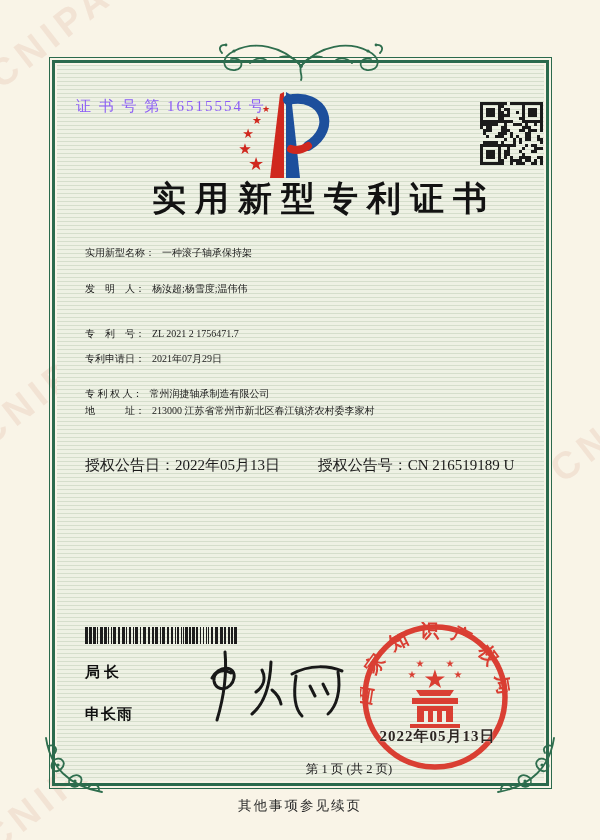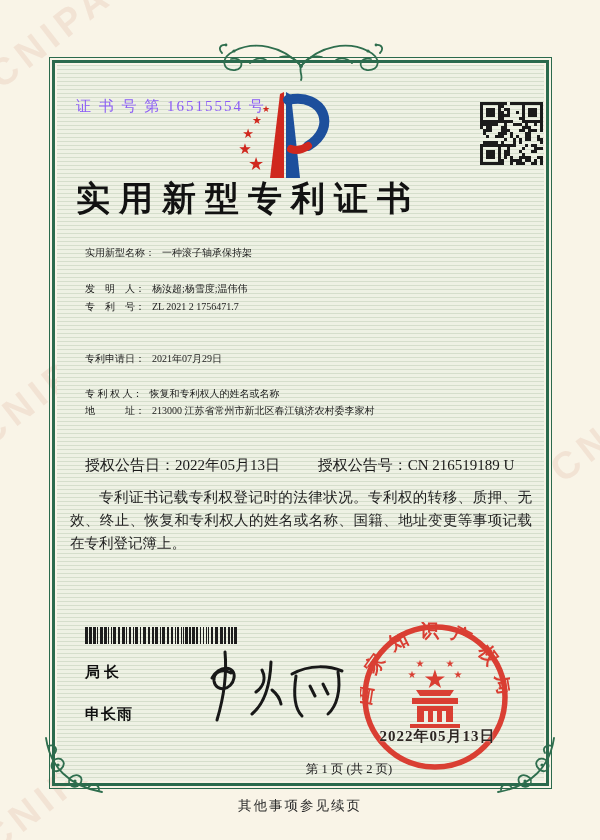--- a/index.html
+++ b/index.html
@@ -40,21 +40,21 @@
     background:
       repeating-linear-gradient(180deg,
         rgba(148,172,140,0.28) 0px, rgba(148,172,140,0.28) 1px,
         rgba(238,241,228,0) 1px, rgba(238,241,228,0) 4px),
       #eef1e4;
   }
   .cert-no { position:absolute; left:76px; top:97px; font-size:15px; letter-spacing:2px; color:#8b5cf6; }
   .logo { position:absolute; left:232px; top:90px; }
   .qr { position:absolute; left:478px; top:100px; }
   .title {
-    position:absolute; left:0; top:176px; width:496px; text-align:center;
+    position:absolute; left:0; top:176px; width:496px; text-align:right;
     font-size:34px; font-weight:700; letter-spacing:9px; color:#121212;
   }
   .field-row { position:absolute; left:85px; font-size:10px; white-space:nowrap; color:#1c1c1c; }
   .field-row .lbl { margin-right:7px; }
   .grant-row { position:absolute; left:85px; top:456px; font-size:15px; white-space:nowrap; }
   .grant-row .pair2 { margin-left:34px; }
   .paras {
     position:absolute; left:70px; top:486px; width:462px;
     font-size:14.5px; line-height:23px; text-align:justify; color:#1f1f1f;
   }
@@ -386,40 +386,39 @@
   </svg>
 
 <div class="title">实用新型专利证书</div>
 
 <div class="field-row" style="top:246px;">
   <span class="lbl">实用新型名称：</span><span>一种滚子轴承保持架</span>
 </div>
 <div class="field-row" style="top:282px;">
   <span class="lbl">发　明　人：</span><span>杨汝超;杨雪度;温伟伟</span>
 </div>
-<div class="field-row" style="top:300px;">
+<div class="field-row" style="top:327px;">
   <span class="lbl">专　利　号：</span><span>ZL 2021 2 1756471.7</span>
 </div>
 <div class="field-row" style="top:352px;">
   <span class="lbl">专利申请日：</span><span>2021年07月29日</span>
 </div>
 <div class="field-row" style="top:387px;">
-  <span class="lbl">专 利 权 人：</span><span>恢复和专利权人的姓名或名称</span>
+  <span class="lbl">专 利 权 人：</span><span>常州润捷轴承制造有限公司</span>
 </div>
 <div class="field-row" style="top:404px;text-align:center;">
   <span class="lbl">地　　　址：</span><span>213000 江苏省常州市新北区春江镇济农村委李家村</span>
 </div>
 
 <div class="grant-row">
   <span>授权公告日：</span><span>2022年05月13日</span>
   <span class="pair2">授权公告号：</span><span>CN 216519189 U</span>
 </div>
 
 <div class="paras">
-  <p>专利证书记载专利权登记时的法律状况。专利权的转移、质押、无效、终止、恢复和专利权人的姓名或名称、国籍、地址变更等事项记载在专利登记簿上。</p>
 </div>
 
 <div class="barcode"><i style="width: 3px; margin-right: 1px;"></i><i style="width: 3px; margin-right: 1px;"></i><i style="width: 3px; margin-right: 1px;"></i><i style="width: 1px; margin-right: 2px;"></i><i style="width: 3px; margin-right: 1px;"></i><i style="width: 3px; margin-right: 1px;"></i><i style="width: 1px; margin-right: 2px;"></i><i style="width: 1px; margin-right: 1px;"></i><i style="width: 3px; margin-right: 2px;"></i><i style="width: 2px; margin-right: 2px;"></i><i style="width: 3px; margin-right: 1px;"></i><i style="width: 1px; margin-right: 2px;"></i><i style="width: 2px; margin-right: 2px;"></i><i style="width: 1px; margin-right: 1px;"></i><i style="width: 3px; margin-right: 2px;"></i><i style="width: 1px; margin-right: 2px;"></i><i style="width: 3px; margin-right: 2px;"></i><i style="width: 2px; margin-right: 2px;"></i><i style="width: 2px; margin-right: 1px;"></i><i style="width: 3px; margin-right: 2px;"></i><i style="width: 1px; margin-right: 1px;"></i><i style="width: 3px; margin-right: 2px;"></i><i style="width: 2px; margin-right: 2px;"></i><i style="width: 2px; margin-right: 2px;"></i><i style="width: 1px; margin-right: 1px;"></i><i style="width: 2px; margin-right: 2px;"></i><i style="width: 1px; margin-right: 1px;"></i><i style="width: 1px; margin-right: 1px;"></i><i style="width: 3px; margin-right: 1px;"></i><i style="width: 2px; margin-right: 1px;"></i><i style="width: 3px; margin-right: 1px;"></i><i style="width: 2px; margin-right: 2px;"></i><i style="width: 1px; margin-right: 2px;"></i><i style="width: 1px; margin-right: 2px;"></i><i style="width: 1px; margin-right: 1px;"></i><i style="width: 1px; margin-right: 2px;"></i><i style="width: 2px; margin-right: 2px;"></i><i style="width: 3px; margin-right: 2px;"></i><i style="width: 3px; margin-right: 1px;"></i><i style="width: 2px; margin-right: 2px;"></i><i style="width: 2px; margin-right: 1px;"></i><i style="width: 2px; margin-right: 1px;"></i><i style="width: 3px; margin-right: 1px;"></i></div>
 
 <div class="director-title">局长</div>
 <div class="director-name">申长雨</div>
 
 <svg class="signature" width="155" height="80" viewBox="0 0 155 80">
   <g stroke="#181818" stroke-width="3" fill="none" stroke-linecap="round" stroke-linejoin="round">
     <path d="M20,32 C28,18 44,20 42,32 C40,44 24,47 22,35 C21,26 31,22 39,27"></path>

